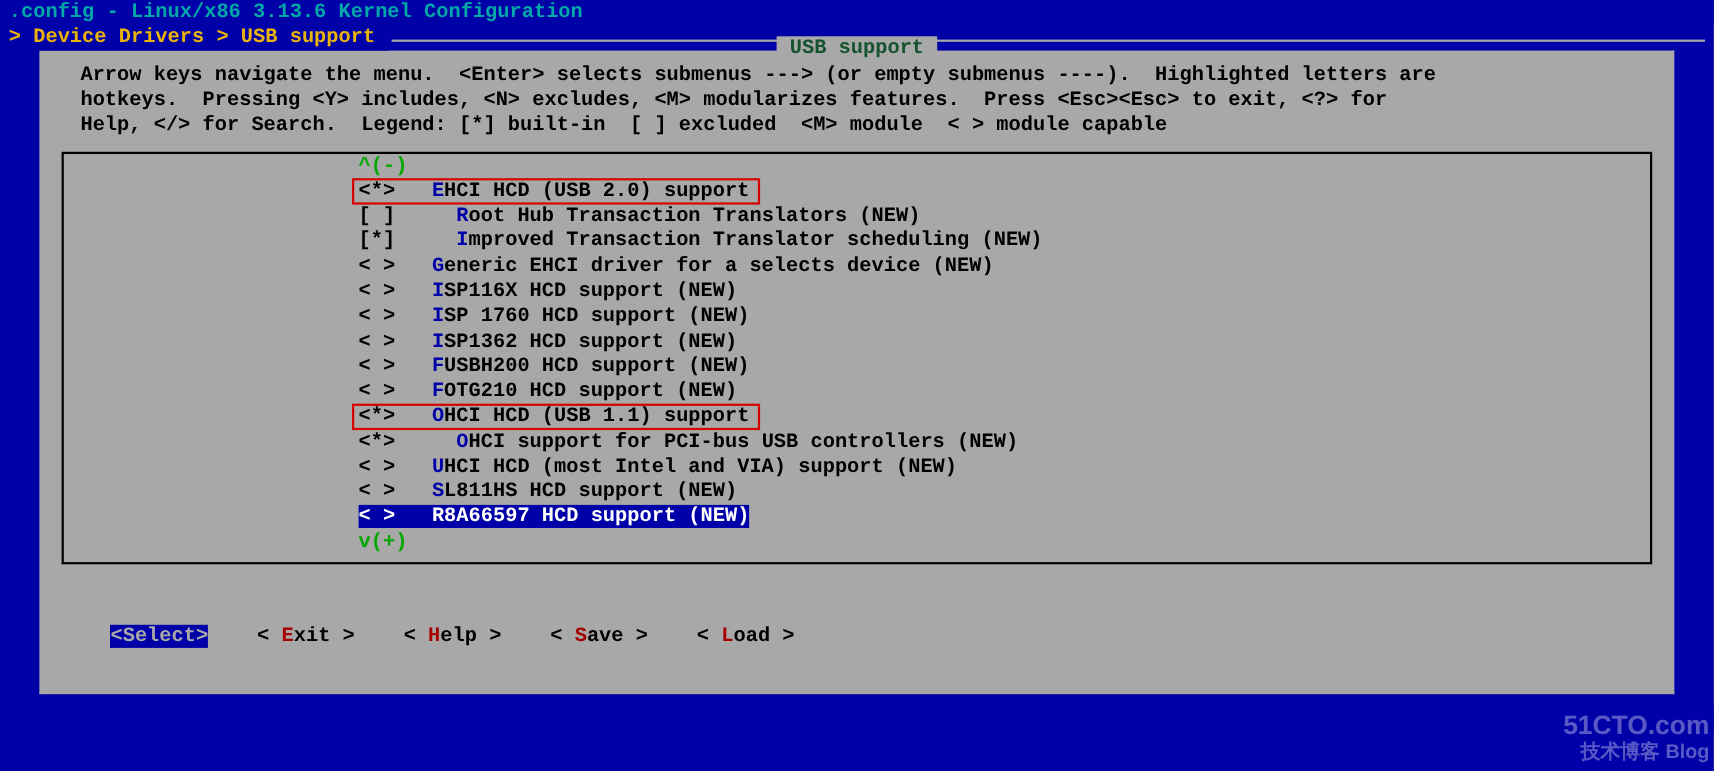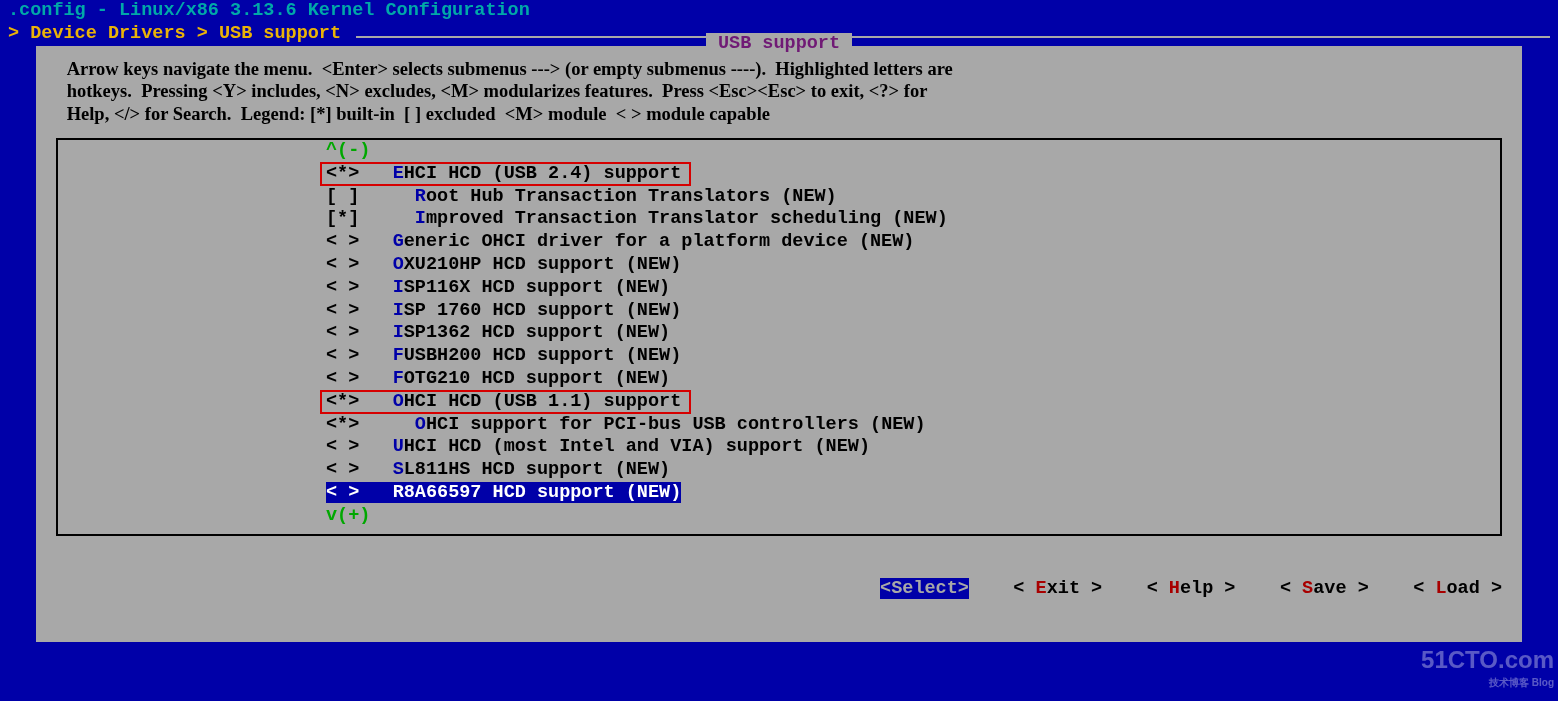--- a/index.html
+++ b/index.html
@@ -53,29 +53,28 @@
   }
   .title-row {
     position: relative;
     text-align: center;
     height: 0;
     top: -12px;
   }
   .title-badge {
     display: inline-block;
     background: #a8a8a8;
-    color: #701a75;
+    color: #14532d;
     padding: 0 12px;
     position: relative;
     top: -1px;
   }
   .help {
     white-space: pre-wrap;
     padding: 12px 6px 6px 6px;
-    font-family: Liberation Serif, serif;
   }
   .inner {
     border: 2.5px solid #000;
     margin-top: 6px;
     padding: 0 12px 6px 12px;
     position: relative;
   }
   .scroll-ind {
     color: #00a800;
     white-space: pre;
@@ -97,42 +96,42 @@
     color: #fff;
     display: inline;
   }
   .sel .mark, .sel .text { color: #fff; }
   .redbox {
     position: absolute;
     border: 2px solid #d60000;
     pointer-events: none;
   }
   .btnbar {
-    text-align: right;
-    padding-top: 20px;
+    text-align: left;
+    padding-top: 32px;
     white-space: pre;
   }
   .btnseg { display: inline; }
   .btn-sel {
     background: #0000a8;
     color: #a8a8a8;
   }
   .hotred { color: #a80000; }
   .watermark {
     position: absolute;
     right: 4px;
     bottom: 6px;
     color: rgba(255,255,255,0.35);
     font-family: Arial, sans-serif;
     font-size: 24px;
     font-weight: bold;
     text-align: right;
     pointer-events: none;
   }
-  .watermark .sub { font-size: 10px; display:block; }
+  .watermark .sub { font-size: 18px; display:block; }
   .bottom-blue {
     height: 26px;
     background: #0000a8;
   }
 </style>
 </head>
 <body>
 
 <div class="top-bar">.config - Linux/x86 3.13.6 Kernel Configuration</div>
 <div class="bc-row">
@@ -144,25 +143,24 @@
   <div class="title-row">
     <span class="title-badge">USB support</span>
   </div>
   <div class="help"> Arrow keys navigate the menu.  &lt;Enter&gt; selects submenus ---&gt; (or empty submenus ----).  Highlighted letters are
  hotkeys.  Pressing &lt;Y&gt; includes, &lt;N&gt; excludes, &lt;M&gt; modularizes features.  Press &lt;Esc&gt;&lt;Esc&gt; to exit, &lt;?&gt; for
  Help, &lt;/&gt; for Search.  Legend: [*] built-in  [ ] excluded  &lt;M&gt; module  &lt; &gt; module capable</div>
 
   <div class="inner">
     <div class="scroll-ind">^(-)</div>
     <div class="menu" id="menu">
-        <div class="row"><span class="mark">&lt;*&gt;   </span><span></span><span class="hot">E</span><span class="text">HCI HCD (USB 2.4) support</span><span class="redbox" style="left: -6px; top: -1px; height: 24px; width: 370.8px;"></span></div>
+        <div class="row"><span class="mark">&lt;*&gt;   </span><span></span><span class="hot">E</span><span class="text">HCI HCD (USB 2.0) support</span><span class="redbox" style="left: -6px; top: -1px; height: 24px; width: 370.8px;"></span></div>
         <div class="row"><span class="mark">[ ]   </span><span>  </span><span class="hot">R</span><span class="text">oot Hub Transaction Translators (NEW)</span></div>
         <div class="row"><span class="mark">[*]   </span><span>  </span><span class="hot">I</span><span class="text">mproved Transaction Translator scheduling (NEW)</span></div>
-        <div class="row"><span class="mark">&lt; &gt;   </span><span></span><span class="hot">G</span><span class="text">eneric OHCI driver for a platform device (NEW)</span></div>
-        <div class="row"><span class="mark">&lt; &gt;   </span><span></span><span class="hot">O</span><span class="text">XU210HP HCD support (NEW)</span></div>
+        <div class="row"><span class="mark">&lt; &gt;   </span><span></span><span class="hot">G</span><span class="text">eneric EHCI driver for a selects device (NEW)</span></div>
         <div class="row"><span class="mark">&lt; &gt;   </span><span></span><span class="hot">I</span><span class="text">SP116X HCD support (NEW)</span></div>
         <div class="row"><span class="mark">&lt; &gt;   </span><span></span><span class="hot">I</span><span class="text">SP 1760 HCD support (NEW)</span></div>
         <div class="row"><span class="mark">&lt; &gt;   </span><span></span><span class="hot">I</span><span class="text">SP1362 HCD support (NEW)</span></div>
         <div class="row"><span class="mark">&lt; &gt;   </span><span></span><span class="hot">F</span><span class="text">USBH200 HCD support (NEW)</span></div>
         <div class="row"><span class="mark">&lt; &gt;   </span><span></span><span class="hot">F</span><span class="text">OTG210 HCD support (NEW)</span></div>
         <div class="row"><span class="mark">&lt;*&gt;   </span><span></span><span class="hot">O</span><span class="text">HCI HCD (USB 1.1) support</span><span class="redbox" style="left: -6px; top: -1px; height: 24px; width: 370.8px;"></span></div>
         <div class="row"><span class="mark">&lt;*&gt;   </span><span>  </span><span class="hot">O</span><span class="text">HCI support for PCI-bus USB controllers (NEW)</span></div>
         <div class="row"><span class="mark">&lt; &gt;   </span><span></span><span class="hot">U</span><span class="text">HCI HCD (most Intel and VIA) support (NEW)</span></div>
         <div class="row"><span class="mark">&lt; &gt;   </span><span></span><span class="hot">S</span><span class="text">L811HS HCD support (NEW)</span></div>
         <div class="row"><span class="sel"><span class="mark">&lt; &gt;   </span><span></span><span class="hot-white">R</span><span class="text">8A66597 HCD support (NEW)</span></span></div>

